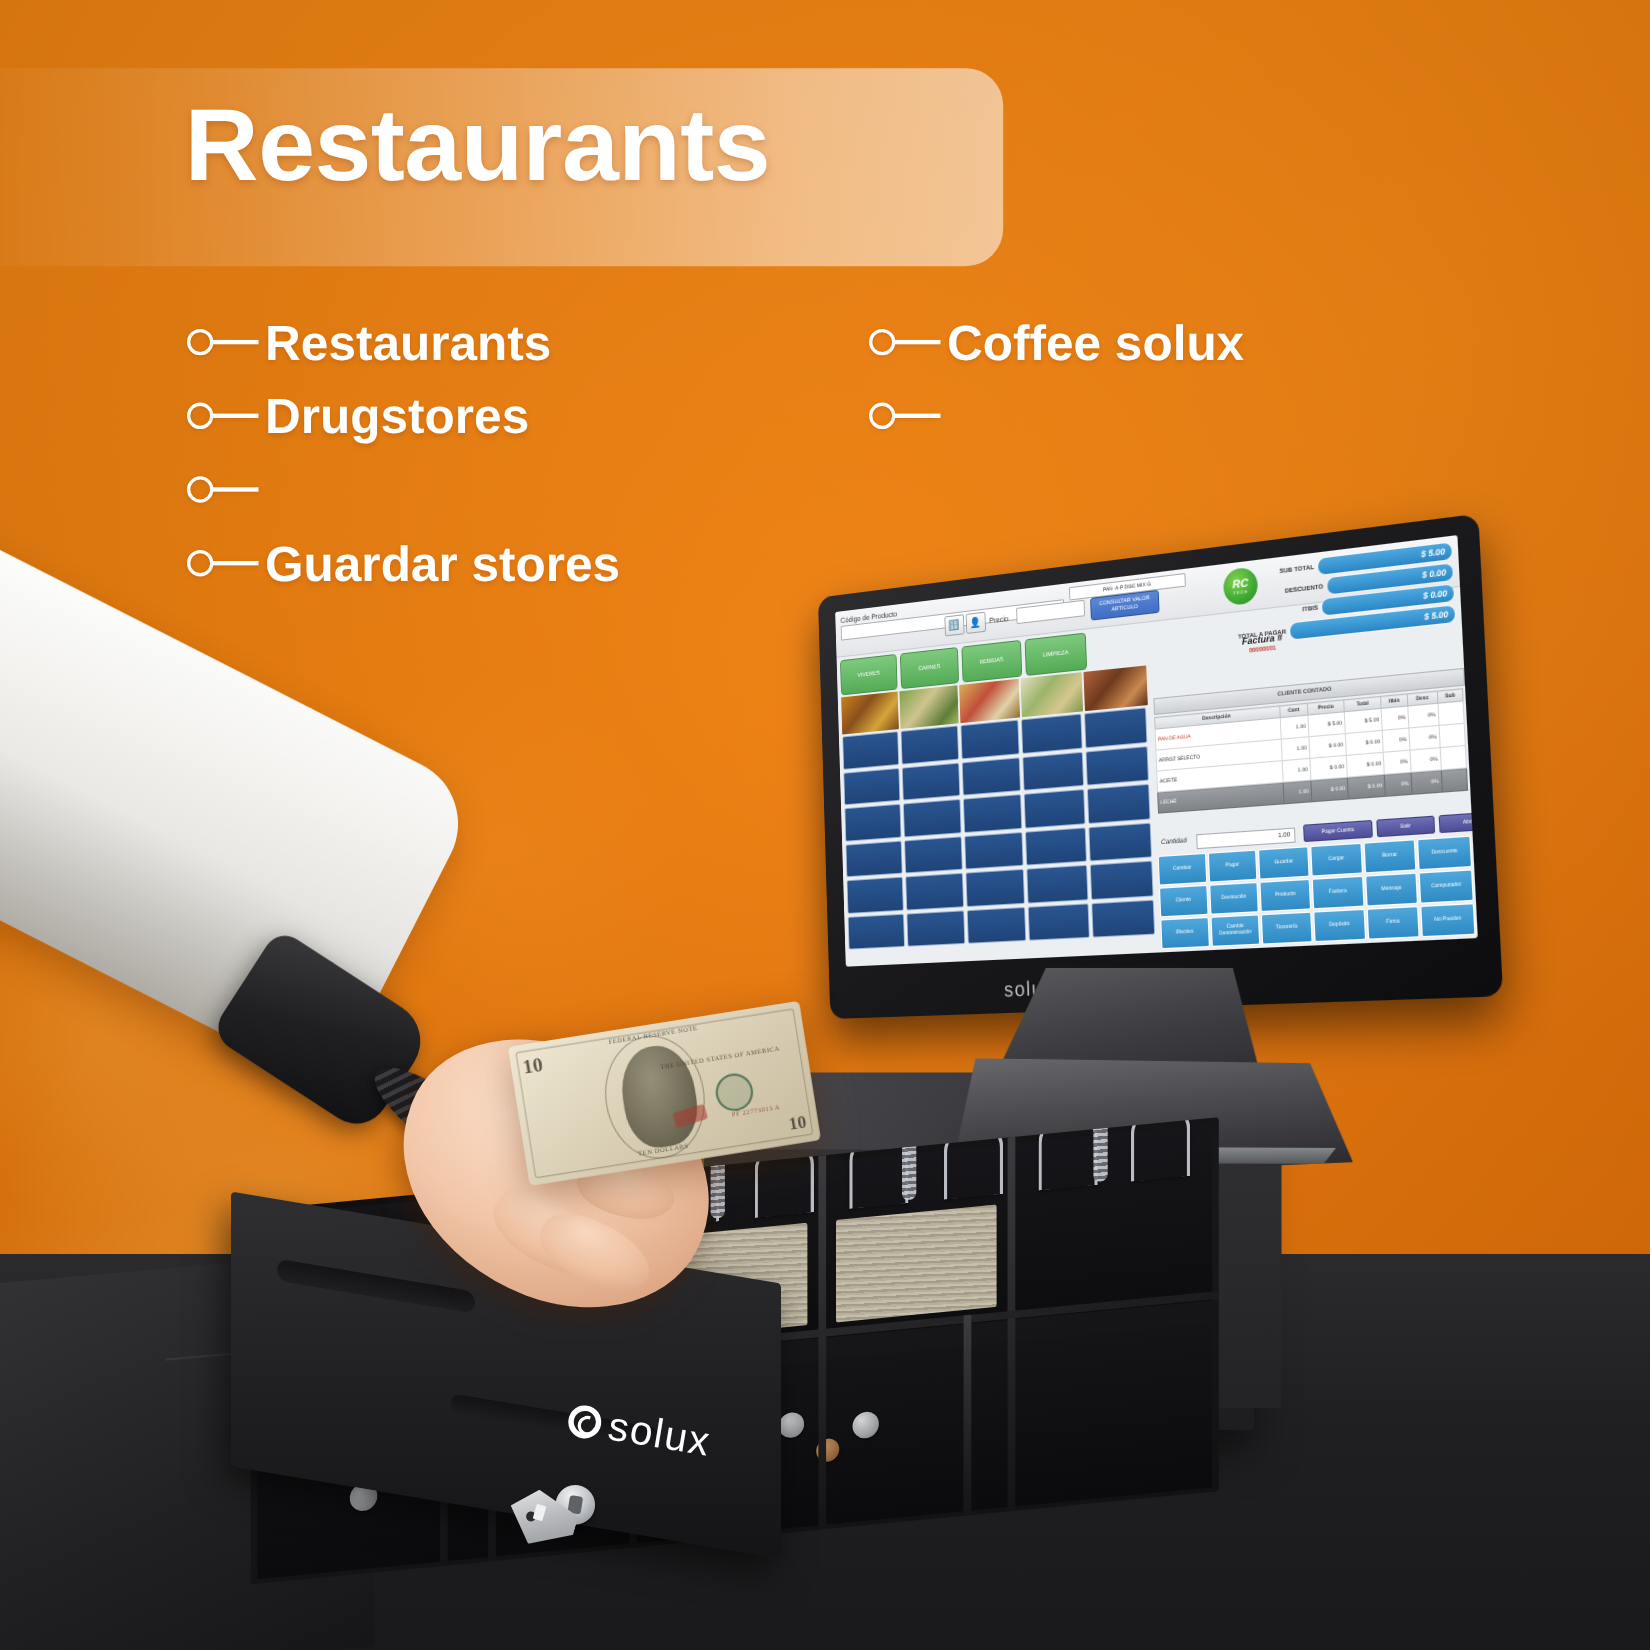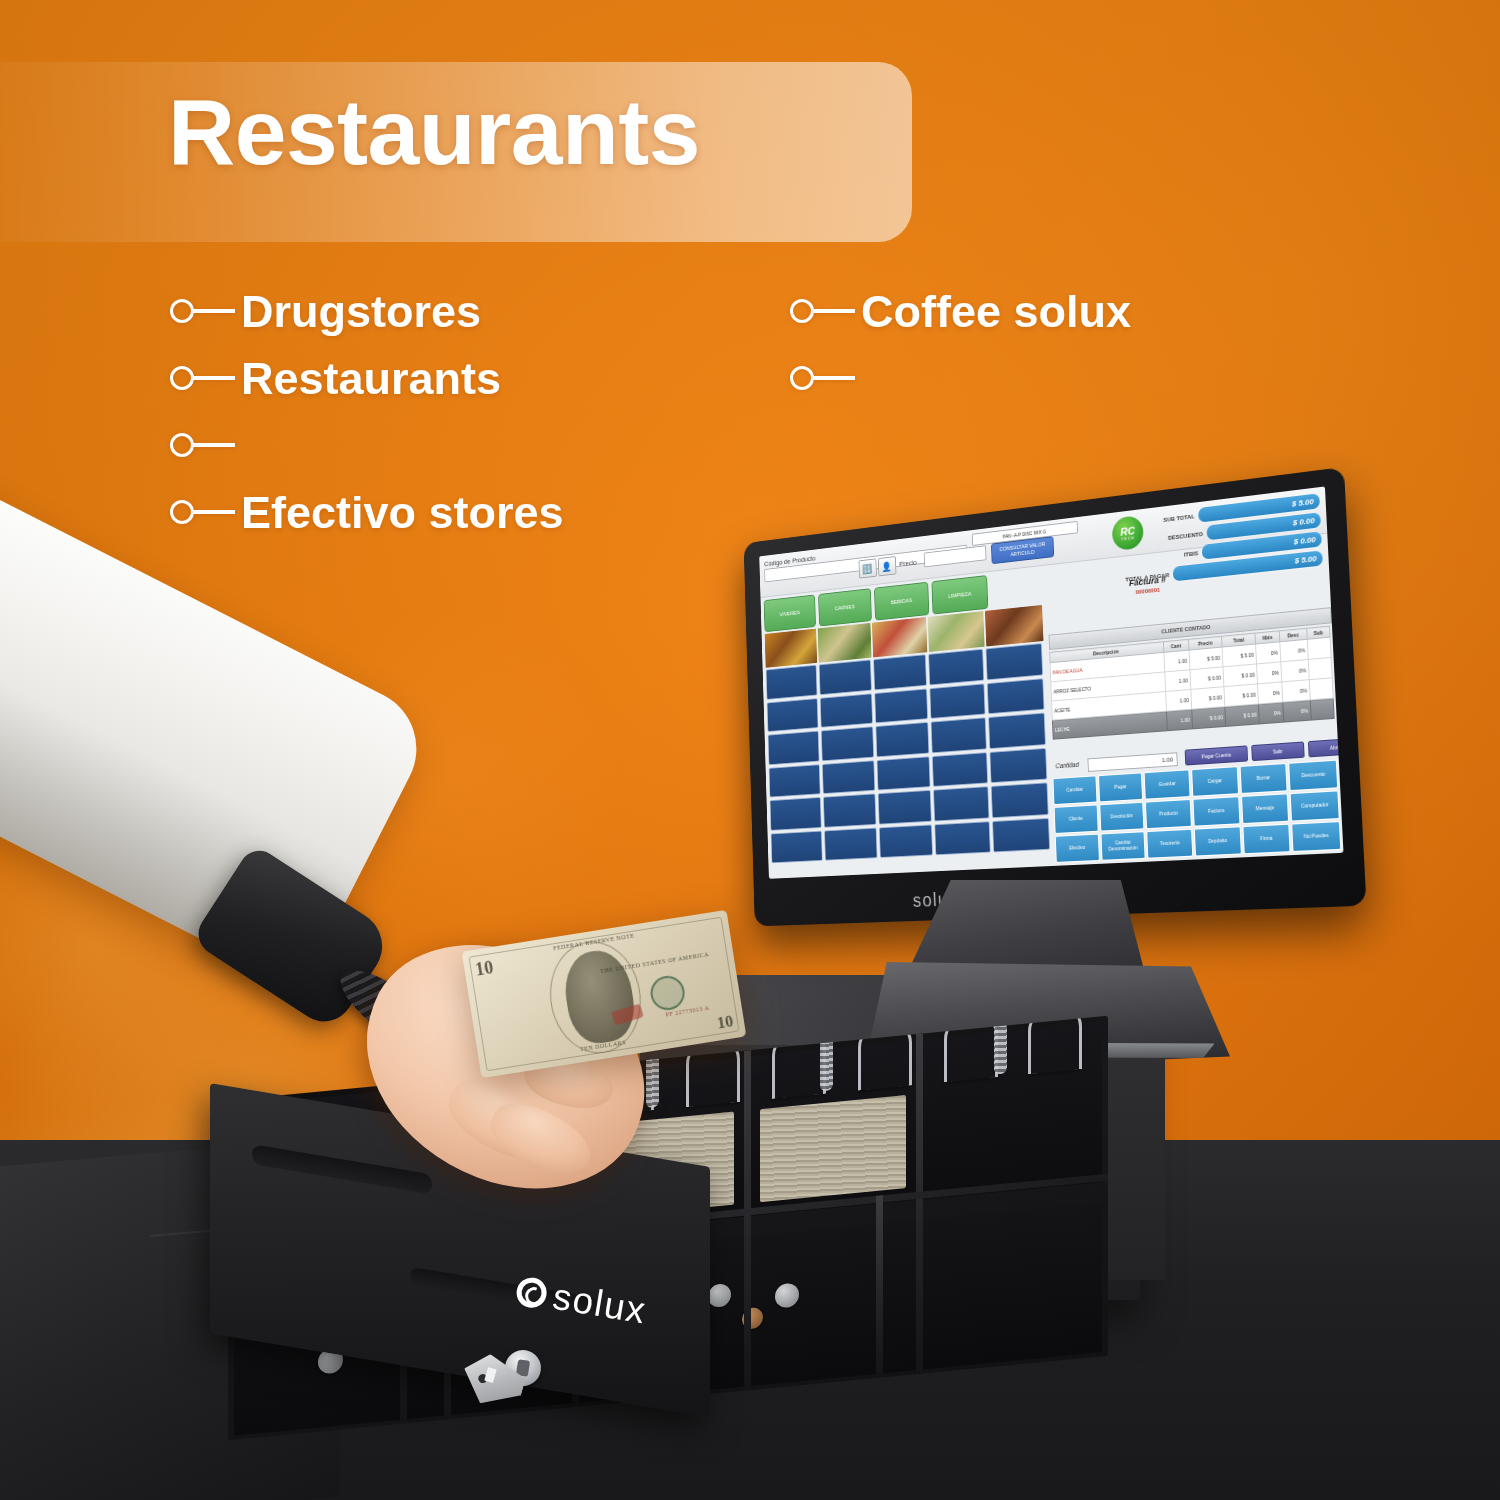--- a/index.html
+++ b/index.html
@@ -799,46 +799,46 @@
 
 <div id="stage">
 
   <div class="bg-base"></div>
   <div class="bg-vignette"></div>
 
   <div class="banner"></div>
   <div class="banner-title">Restaurants</div>
 
   <div class="bullets col-left">
+    <div class="bullet-row">
+      <span class="bullet-marker">
+        <span class="bullet-ring"></span>
+          <span class="bullet-stem"></span>
+      </span>
+      <span class="bullet-label">Restaurants</span>
+    </div>
     <div class="bullet-row">
       <span class="bullet-marker">
         <span class="bullet-ring"></span>
           <span class="bullet-stem"></span>
       </span>
       <span class="bullet-label">Drugstores</span>
     </div>
     <div class="bullet-row">
       <span class="bullet-marker">
         <span class="bullet-ring"></span>
           <span class="bullet-stem"></span>
       </span>
-      <span class="bullet-label">Restaurants</span>
     </div>
     <div class="bullet-row">
       <span class="bullet-marker">
         <span class="bullet-ring"></span>
           <span class="bullet-stem"></span>
       </span>
-    </div>
-    <div class="bullet-row">
-      <span class="bullet-marker">
-        <span class="bullet-ring"></span>
-          <span class="bullet-stem"></span>
-      </span>
-      <span class="bullet-label">Efectivo stores</span>
+      <span class="bullet-label">Guardar stores</span>
     </div>
   </div>
 
   <div class="bullets col-right">
     <div class="bullet-row">
       <span class="bullet-marker">
         <span class="bullet-ring"></span>
           <span class="bullet-stem"></span>
       </span>
       <span class="bullet-label">Coffee solux</span>

